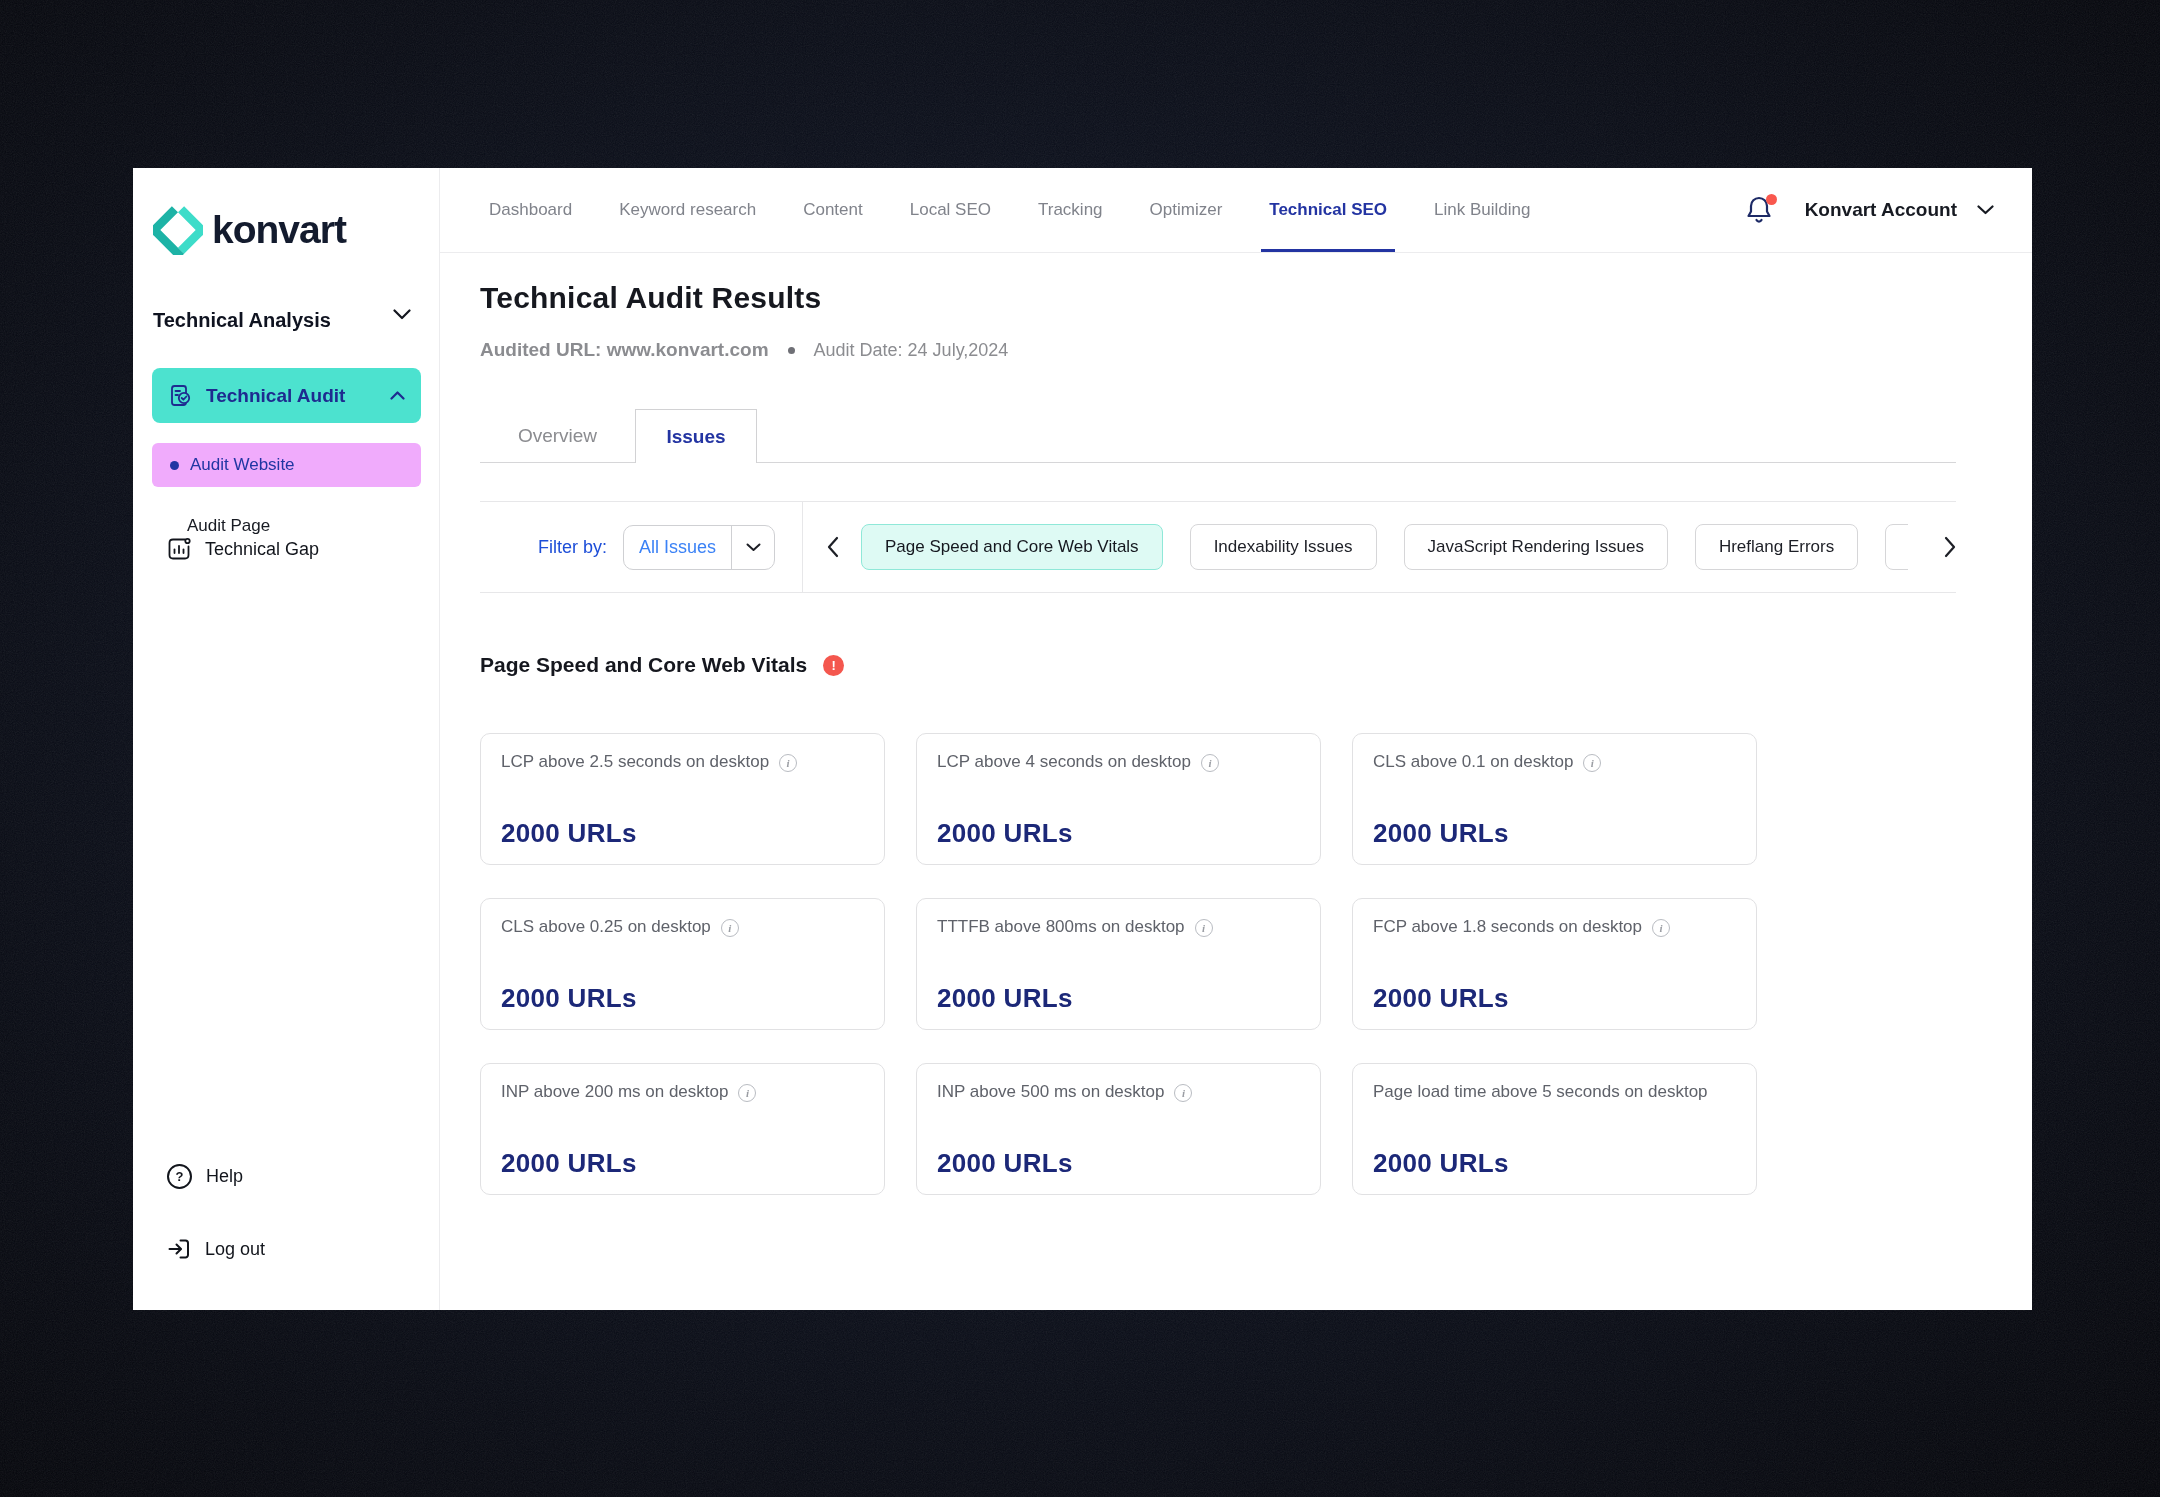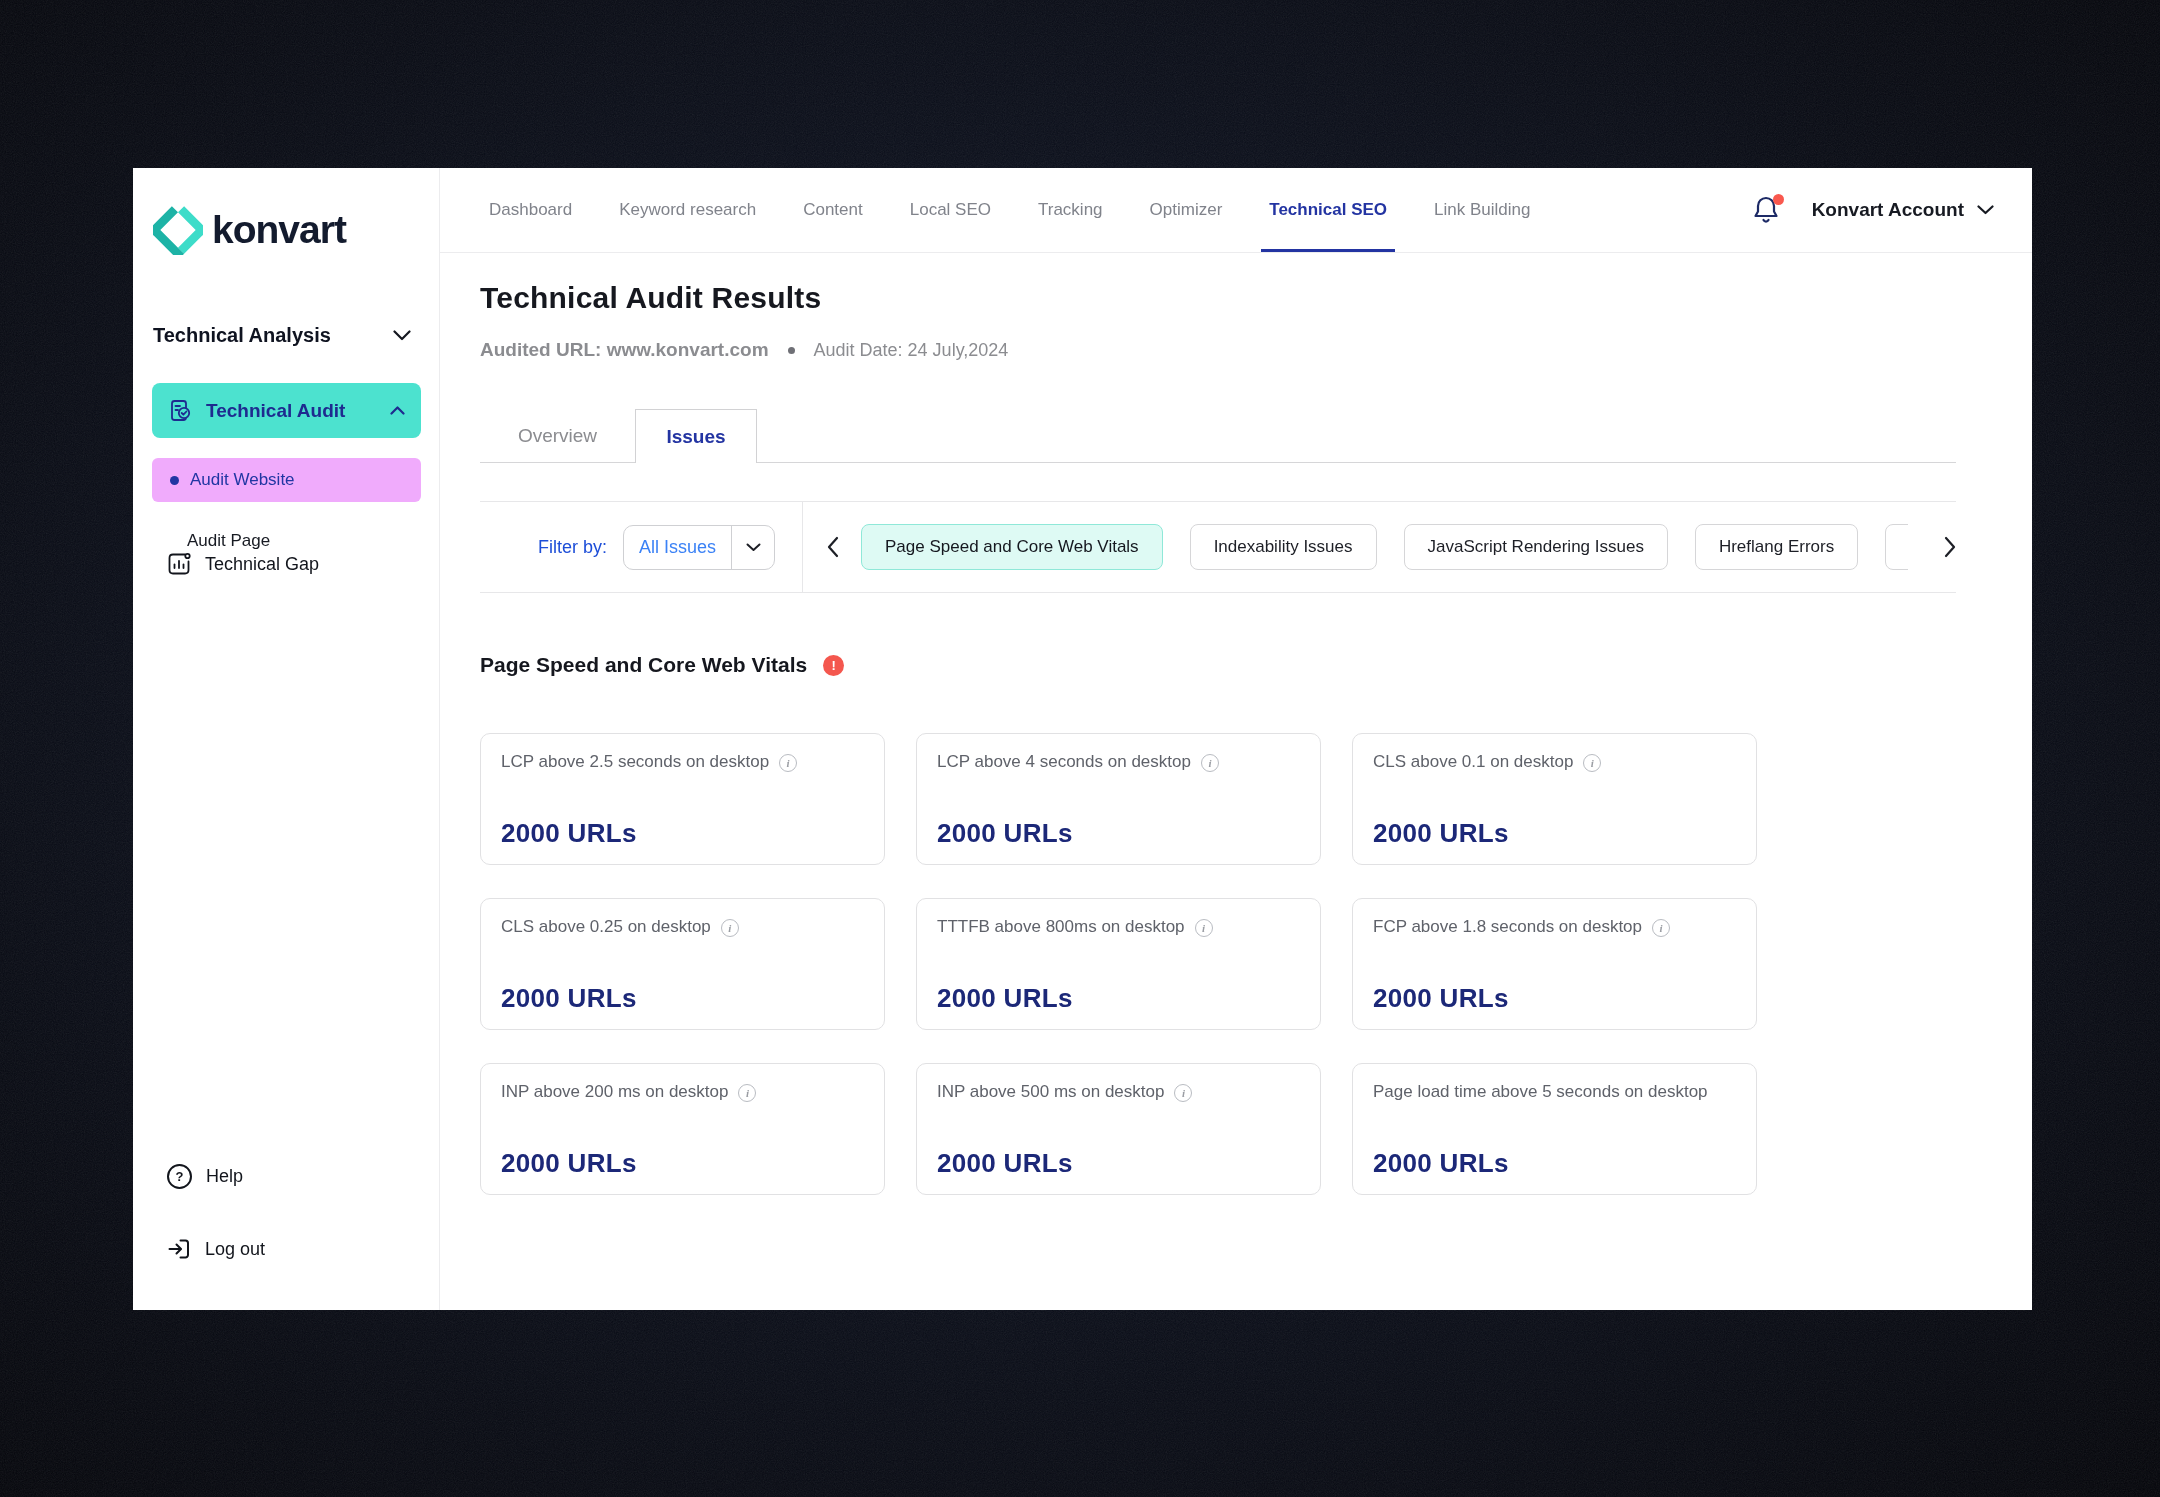--- a/index.html
+++ b/index.html
@@ -16,21 +16,21 @@
   }
 
   
   .sidebar {
     width:307px; flex:0 0 307px; border-right:1px solid #ececee;
     display:flex; flex-direction:column; padding:37px 18px 48px 19px; background:#fff;
   }
   .logo-row { display:flex; align-items:center; gap:9px; padding-left:1px; }
   .logo-word { font-size:39px; font-weight:700; color:#131b2e; letter-spacing:-1px; }
   .side-header {
-    margin-top:69px; display:flex; align-items:center; justify-content:space-between;
+    margin-top:54px; display:flex; align-items:flex-start; justify-content:space-between;
     padding:0 10px 0 1px; font-size:20px; font-weight:700; color:#0f1320; cursor:pointer;
   }
   .item-audit {
     margin-top:36px; height:55px; border-radius:8px; background:#4ce2cf;
     display:flex; align-items:center; gap:12px; padding:0 16px; cursor:pointer;
     color:#1e2b8f; font-size:19px; font-weight:700;
   }
   .item-audit .chev-up { margin-left:auto; }
   .sub-active {
     margin-top:20px; height:44px; border-radius:6px; background:#f0abfc;
@@ -58,21 +58,21 @@
     display:flex; align-items:center; margin-right:47px; font-size:17px; color:#80838b;
     cursor:pointer; position:relative; white-space:nowrap;
   }
   .nav-item.active { color:#2334a2; font-weight:700; }
   .nav-item.active::after {
     content:""; position:absolute; left:-8px; right:-8px; bottom:0; height:3px; background:#2334a2;
   }
   .nav-right { margin-left:auto; display:flex; align-items:center; gap:30px; }
   .bell-wrap { position:relative; width:30px; height:32px; cursor:pointer; }
   .bell-dot { position:absolute; top:0; right:-2px; width:11px; height:11px; border-radius:50%; background:#f9584e; }
-  .account { display:flex; align-items:center; gap:13px; cursor:pointer; font-size:19px; font-weight:700; color:#171a22; }
+  .account { display:flex; align-items:center; gap:20px; cursor:pointer; font-size:19px; font-weight:700; color:#171a22; }
 
   .content { flex:1; padding:28px 76px 0 40px; position:relative; min-width:0; }
   .page-title { font-size:30px; font-weight:700; color:#16181f; letter-spacing:.2px; }
   .meta-row { margin-top:24px; display:flex; align-items:center; gap:19px; }
   .meta-url { font-size:19px; font-weight:700; color:#8b8c90; }
   .meta-dot { width:7px; height:7px; border-radius:50%; background:#6f7076; }
   .meta-date { font-size:18px; color:#8b8c90; font-weight:500; }
 
   .tabs { margin-top:48px; height:54px; position:relative; display:flex; }
   .tabs-line { position:absolute; left:0; right:0; bottom:0; height:1px; background:#d6d6d8; }

